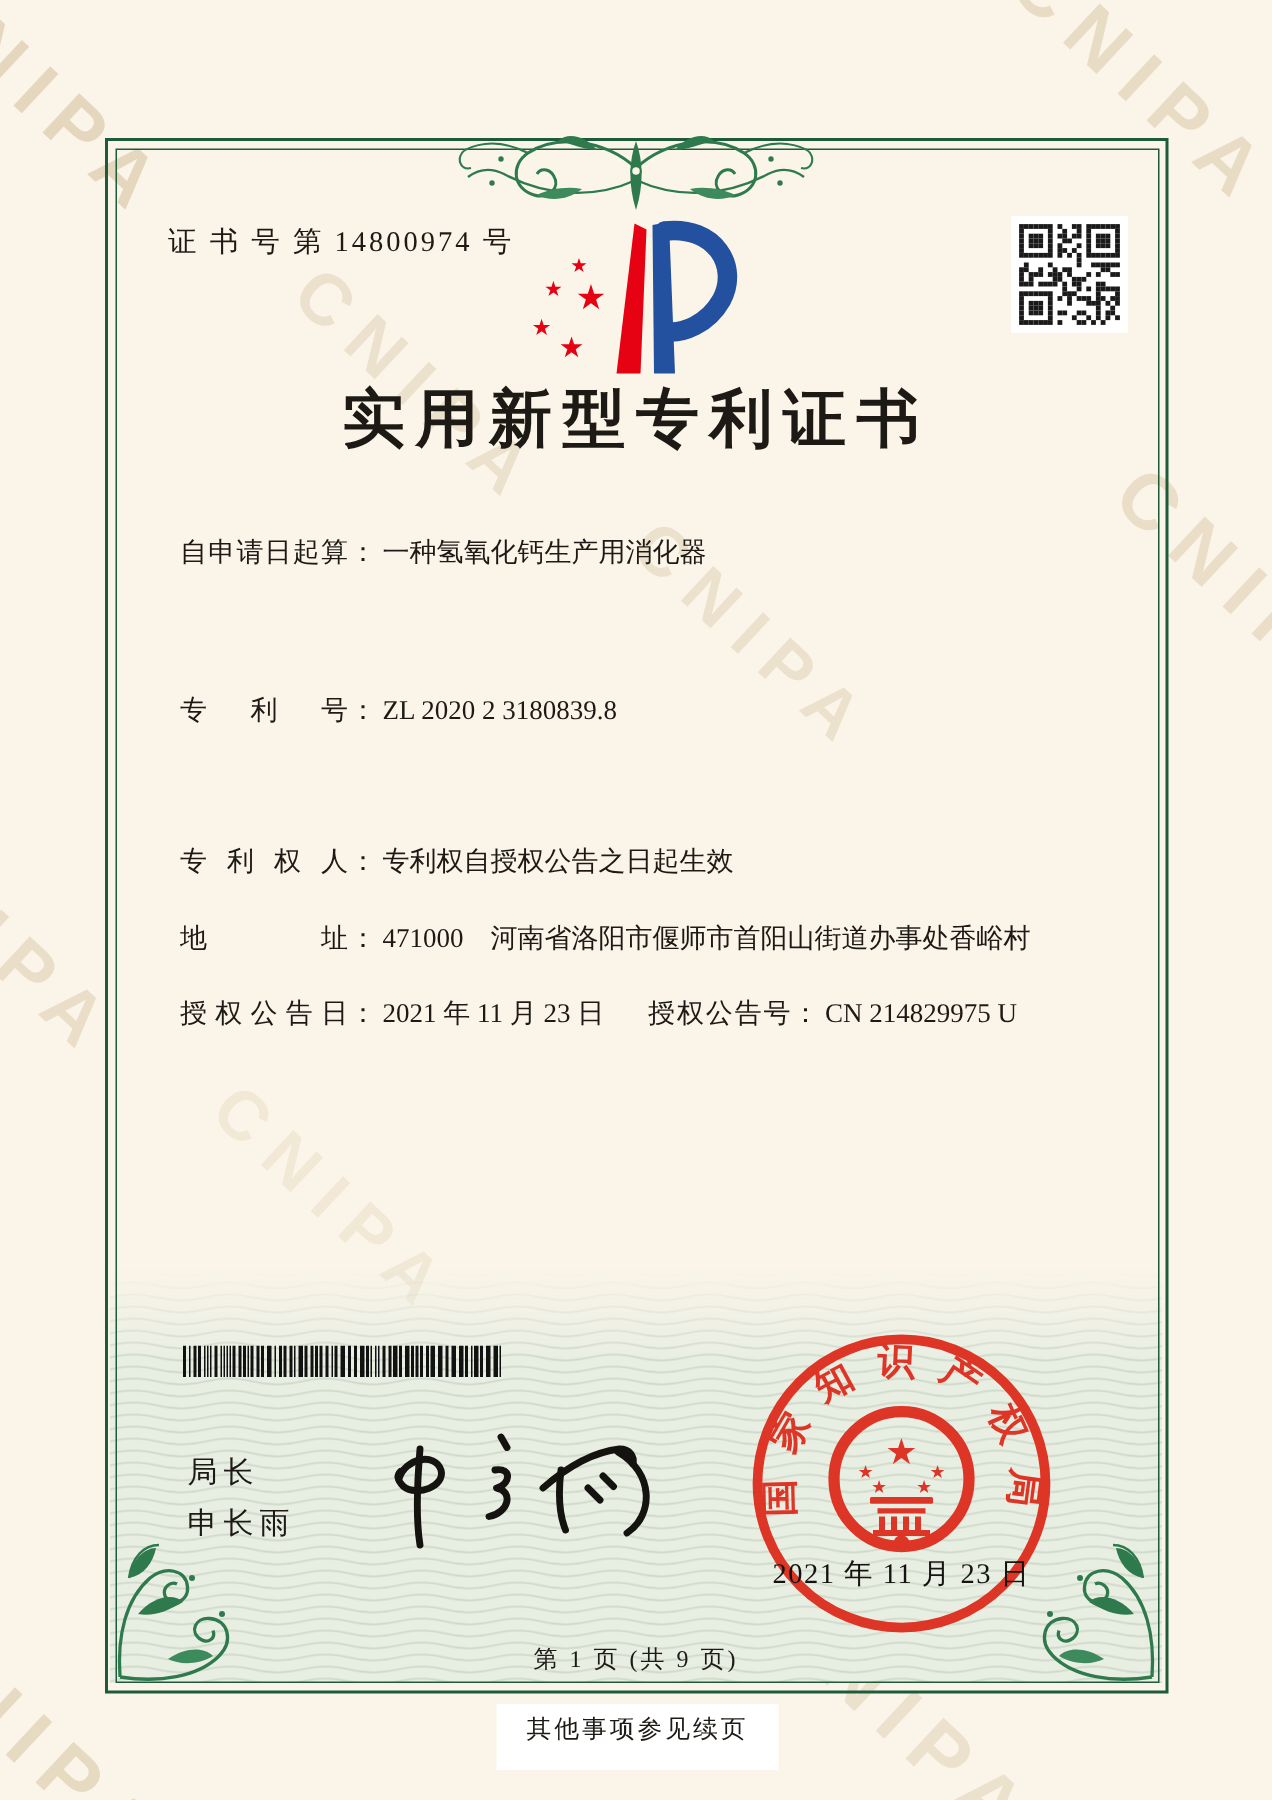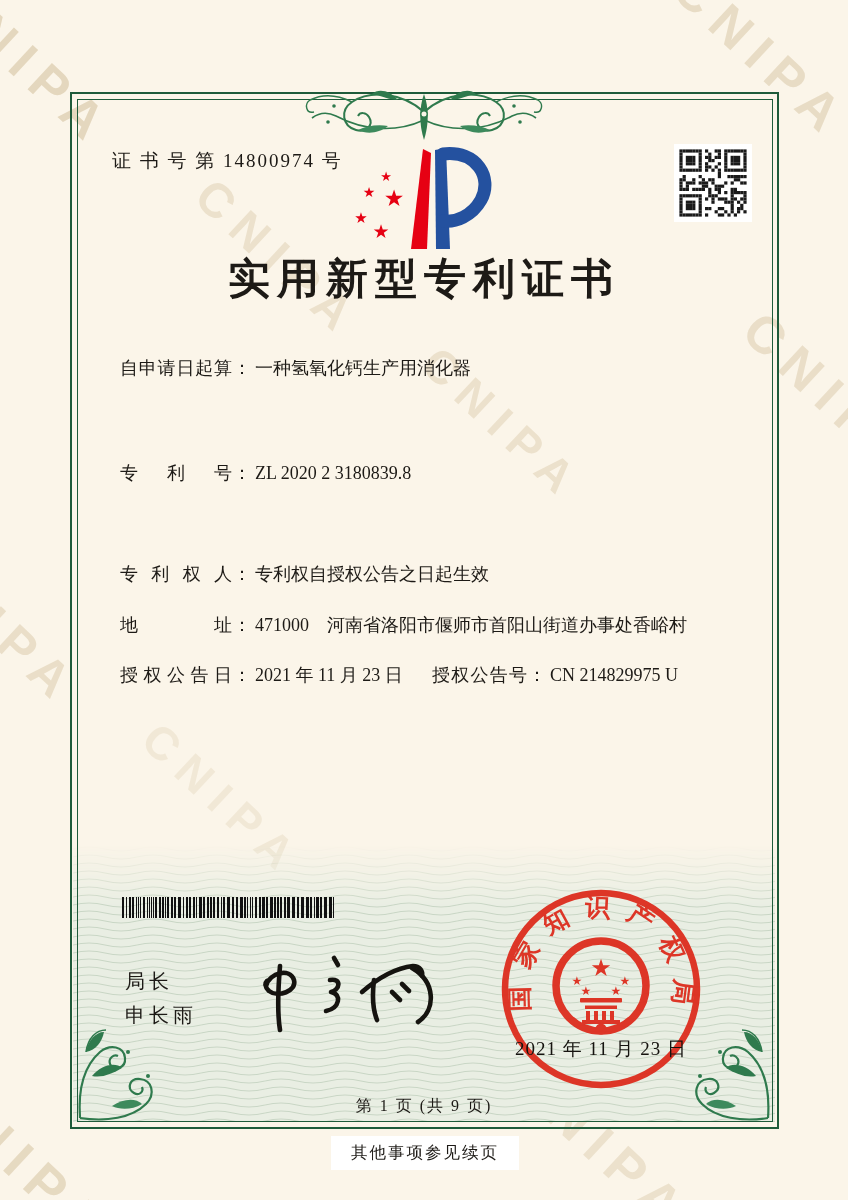--- a/index.html
+++ b/index.html
@@ -37,21 +37,21 @@
   .paras p{margin:0;text-indent:2em;}
   .barcode{position:absolute;left:122px;top:897px;}
   .sig-title{position:absolute;left:125px;top:968px;font-size:20px;letter-spacing:4px;}
   .sig-name{position:absolute;left:125px;top:1002px;font-size:20px;letter-spacing:4px;text-align:right;}
   .signature{position:absolute;left:250px;top:928px;}
   .seal{position:absolute;left:498px;top:886px;}
   .seal-date{position:absolute;left:500px;top:1036px;width:202px;text-align:center;
              font-size:19px;letter-spacing:1px;color:#15130f;}
   .page-info{position:absolute;left:70px;right:70px;top:1096px;text-align:center;
              font-size:16px;letter-spacing:2px;}
-  .cont-note{position:absolute;left:331px;top:1136px;width:188px;height:34px;background:#ffffff;
+  .cont-note{position:absolute;left:331px;top:1136px;width:188px;height:44px;background:#ffffff;
              text-align:center;font-size:16.5px;line-height:34px;letter-spacing:2px;}
 </style>
 </head>
 <body>
 
 <div class="page">
 
   <div class="wm" style="left:-34px;top:-34px;font-size:52px;opacity:.6;">CNIPA</div>
   <div class="wm" style="left:222px;top:168px;font-size:48px;opacity:.4;">CNIPA</div>
   <div class="wm" style="left:702px;top:-42px;font-size:52px;opacity:.5;">CNIPA</div>

